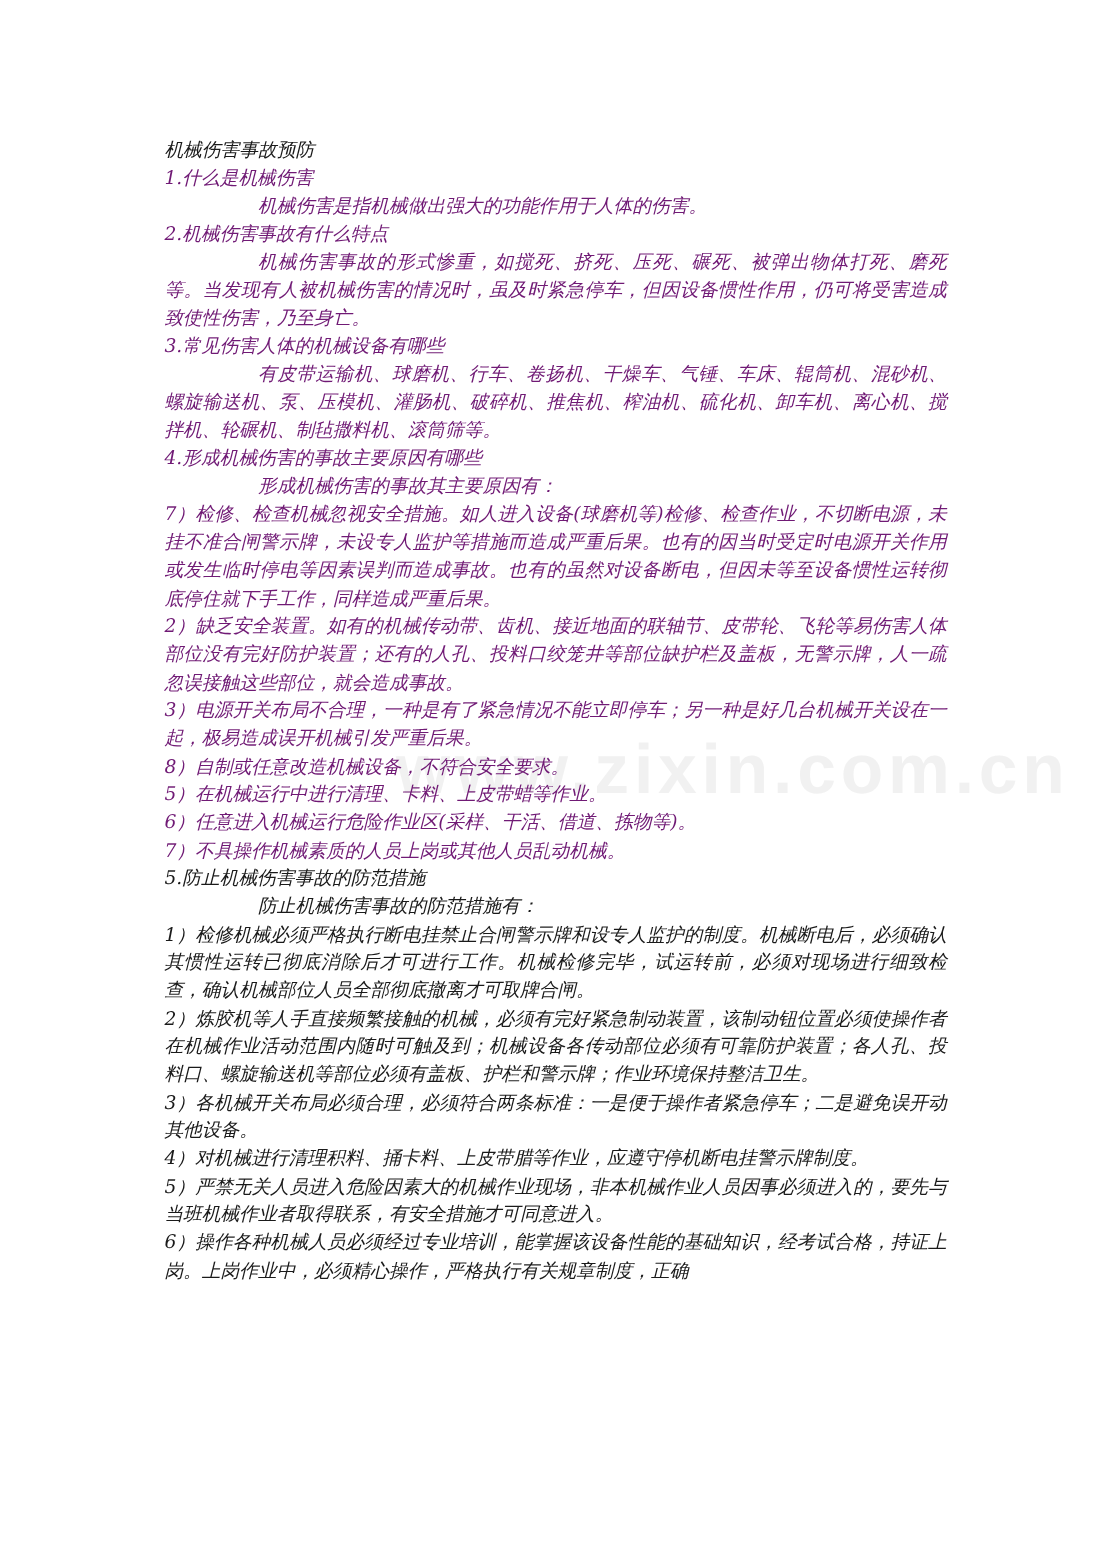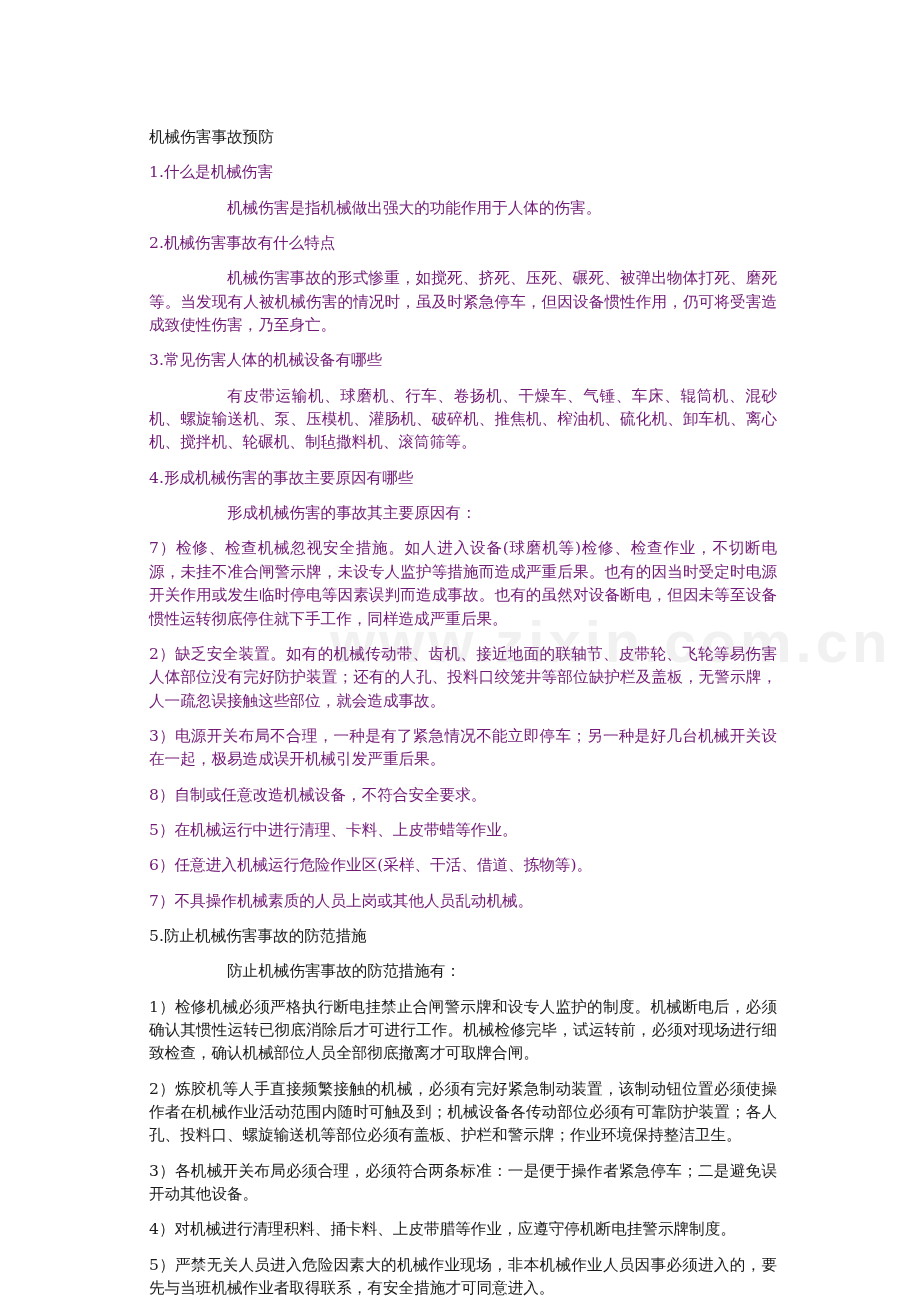--- a/index.html
+++ b/index.html
@@ -7,21 +7,21 @@
     .page {
       position: absolute;
       left: 137px;
       top: 114px;
       width: 652px;
       font-family: "DejaVu Serif", "Liberation Serif", serif;
       font-size: 15.6px;
       line-height: 23.35px;
       color: #1a1a1a;
     }
-    .line { white-space: normal; text-align: justify; margin: 12px; }
+    .line { white-space: normal; text-align: justify; margin: 0; font-style: italic; }
     .red { color: #701a75; }
     .black { color: #1a1a1a; }
     .indent { text-indent: 78px; }
     .watermark {
       position: absolute;
       left: 330px;
       top: 608px;
       font-family: "Liberation Sans", sans-serif;
       font-size: 58px;
       font-weight: bold;
@@ -66,14 +66,15 @@
   </div>
 
   <div>
     <p class="line black">5.防止机械伤害事故的防范措施</p>
     <p class="line black indent">防止机械伤害事故的防范措施有：</p>
     <p class="line black">1）检修机械必须严格执行断电挂禁止合闸警示牌和设专人监护的制度。机械断电后，必须确认其惯性运转已彻底消除后才可进行工作。机械检修完毕，试运转前，必须对现场进行细致检查，确认机械部位人员全部彻底撤离才可取牌合闸。</p>
     <p class="line black">2）炼胶机等人手直接频繁接触的机械，必须有完好紧急制动装置，该制动钮位置必须使操作者在机械作业活动范围内随时可触及到；机械设备各传动部位必须有可靠防护装置；各人孔、投料口、螺旋输送机等部位必须有盖板、护栏和警示牌；作业环境保持整洁卫生。</p>
     <p class="line black">3）各机械开关布局必须合理，必须符合两条标准：一是便于操作者紧急停车；二是避免误开动其他设备。</p>
     <p class="line black">4）对机械进行清理积料、捅卡料、上皮带腊等作业，应遵守停机断电挂警示牌制度。</p>
     <p class="line black">5）严禁无关人员进入危险因素大的机械作业现场，非本机械作业人员因事必须进入的，要先与当班机械作业者取得联系，有安全措施才可同意进入。</p>
+    <p class="line black">6）操作各种机械人员必须经过专业培训，能掌握该设备性能的基础知识，经考试合格，持证上岗。上岗作业中，必须精心操作，严格执行有关规章制度，正确</p>
   </div>
 </div>
 
 </body></html>

